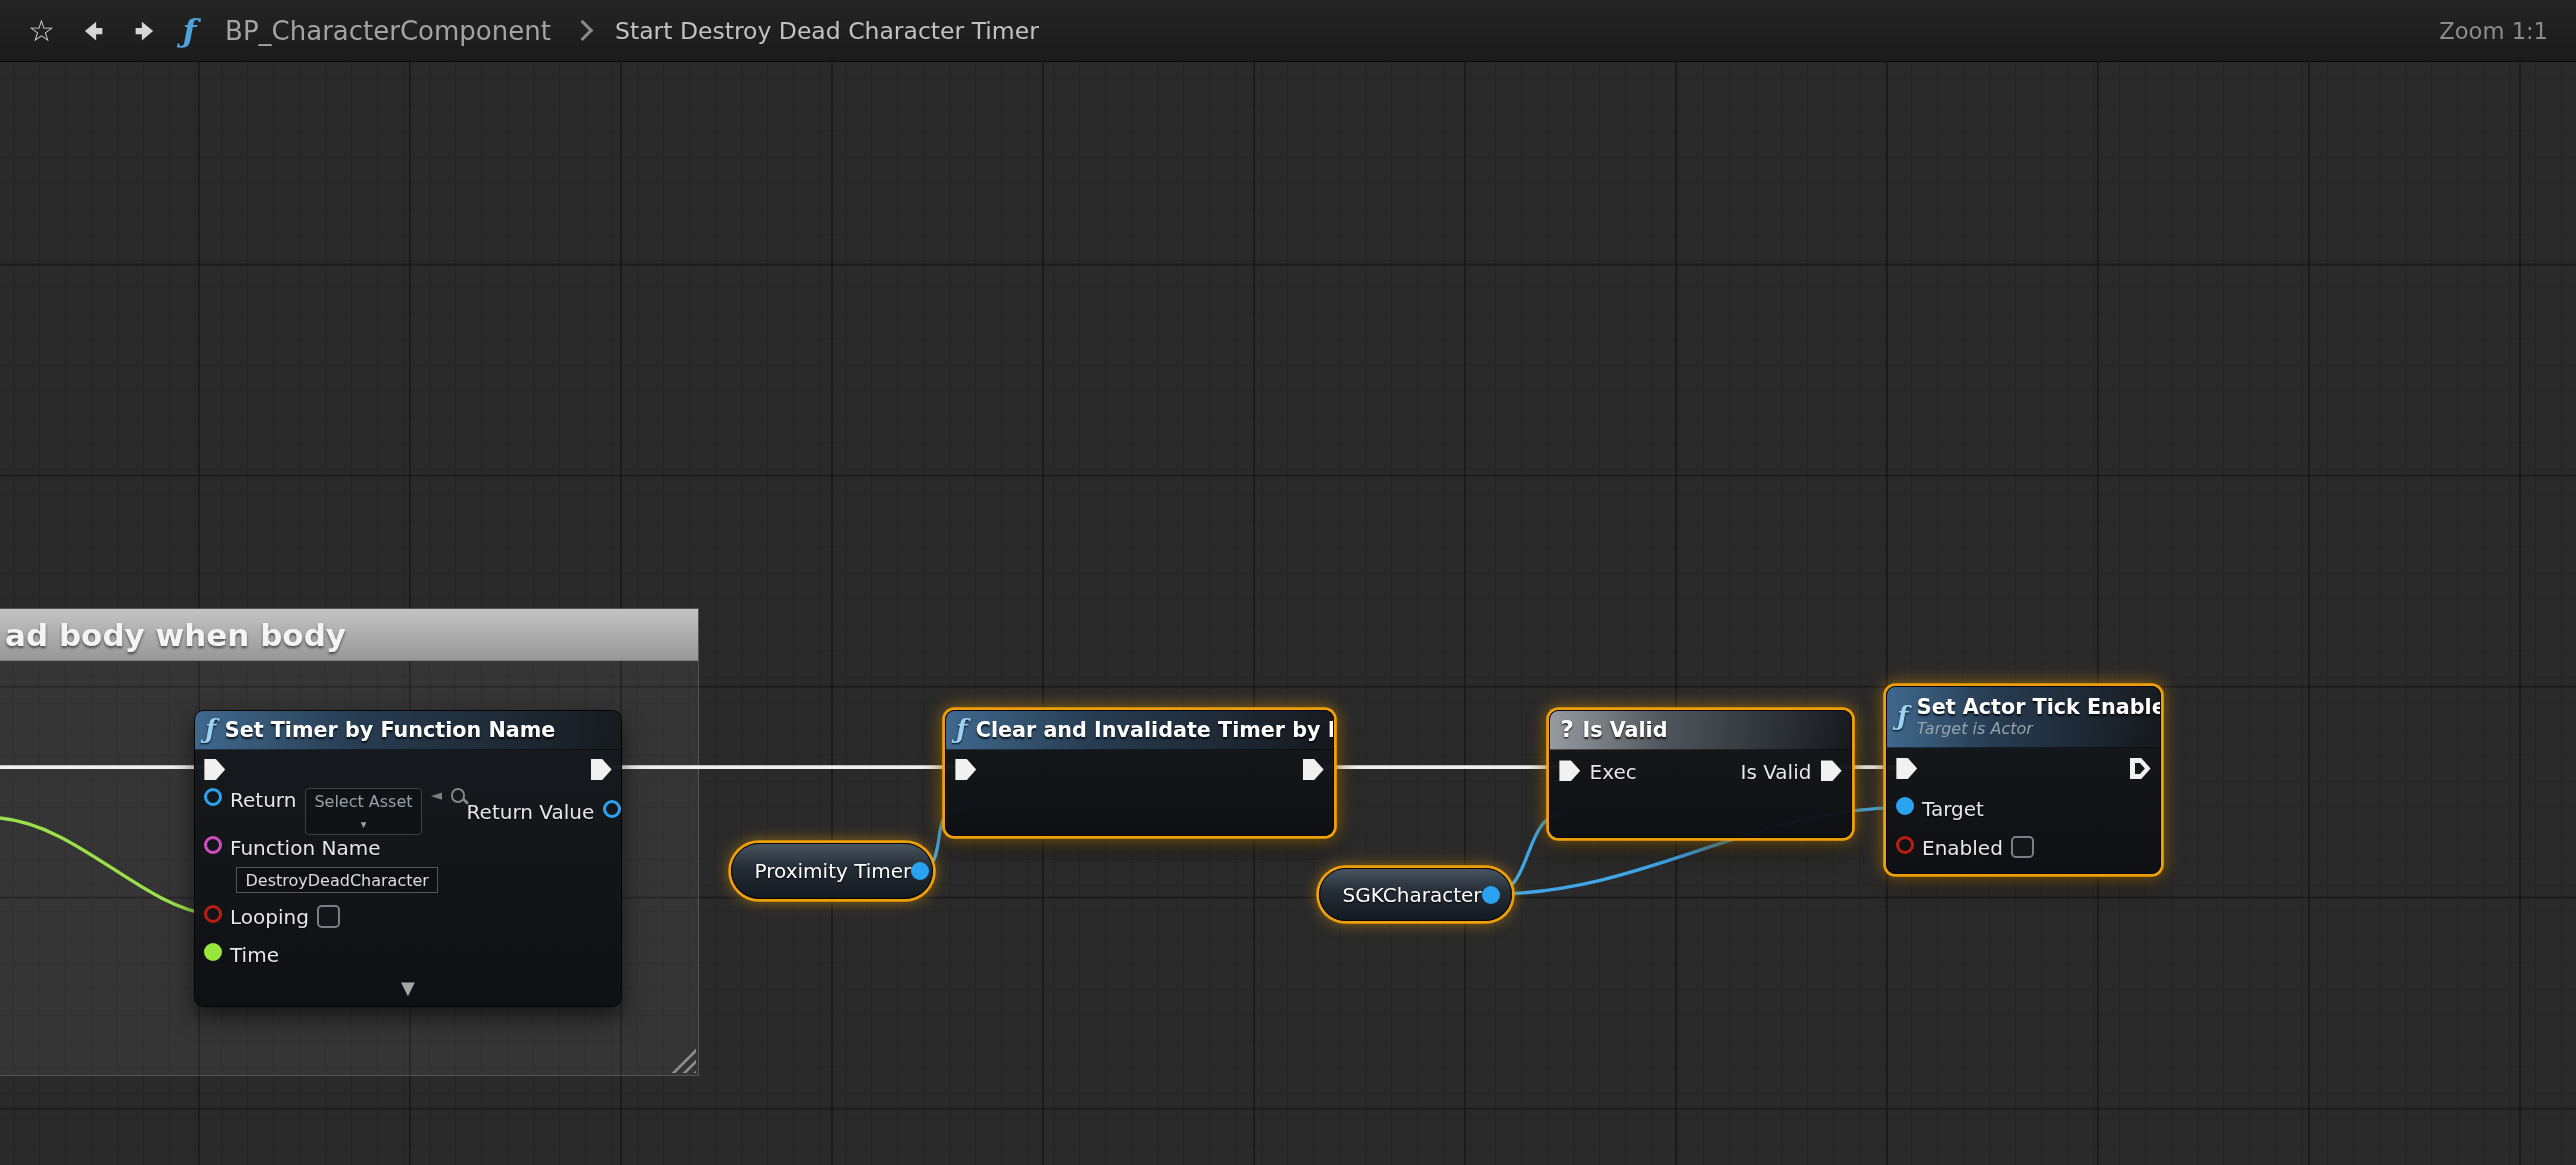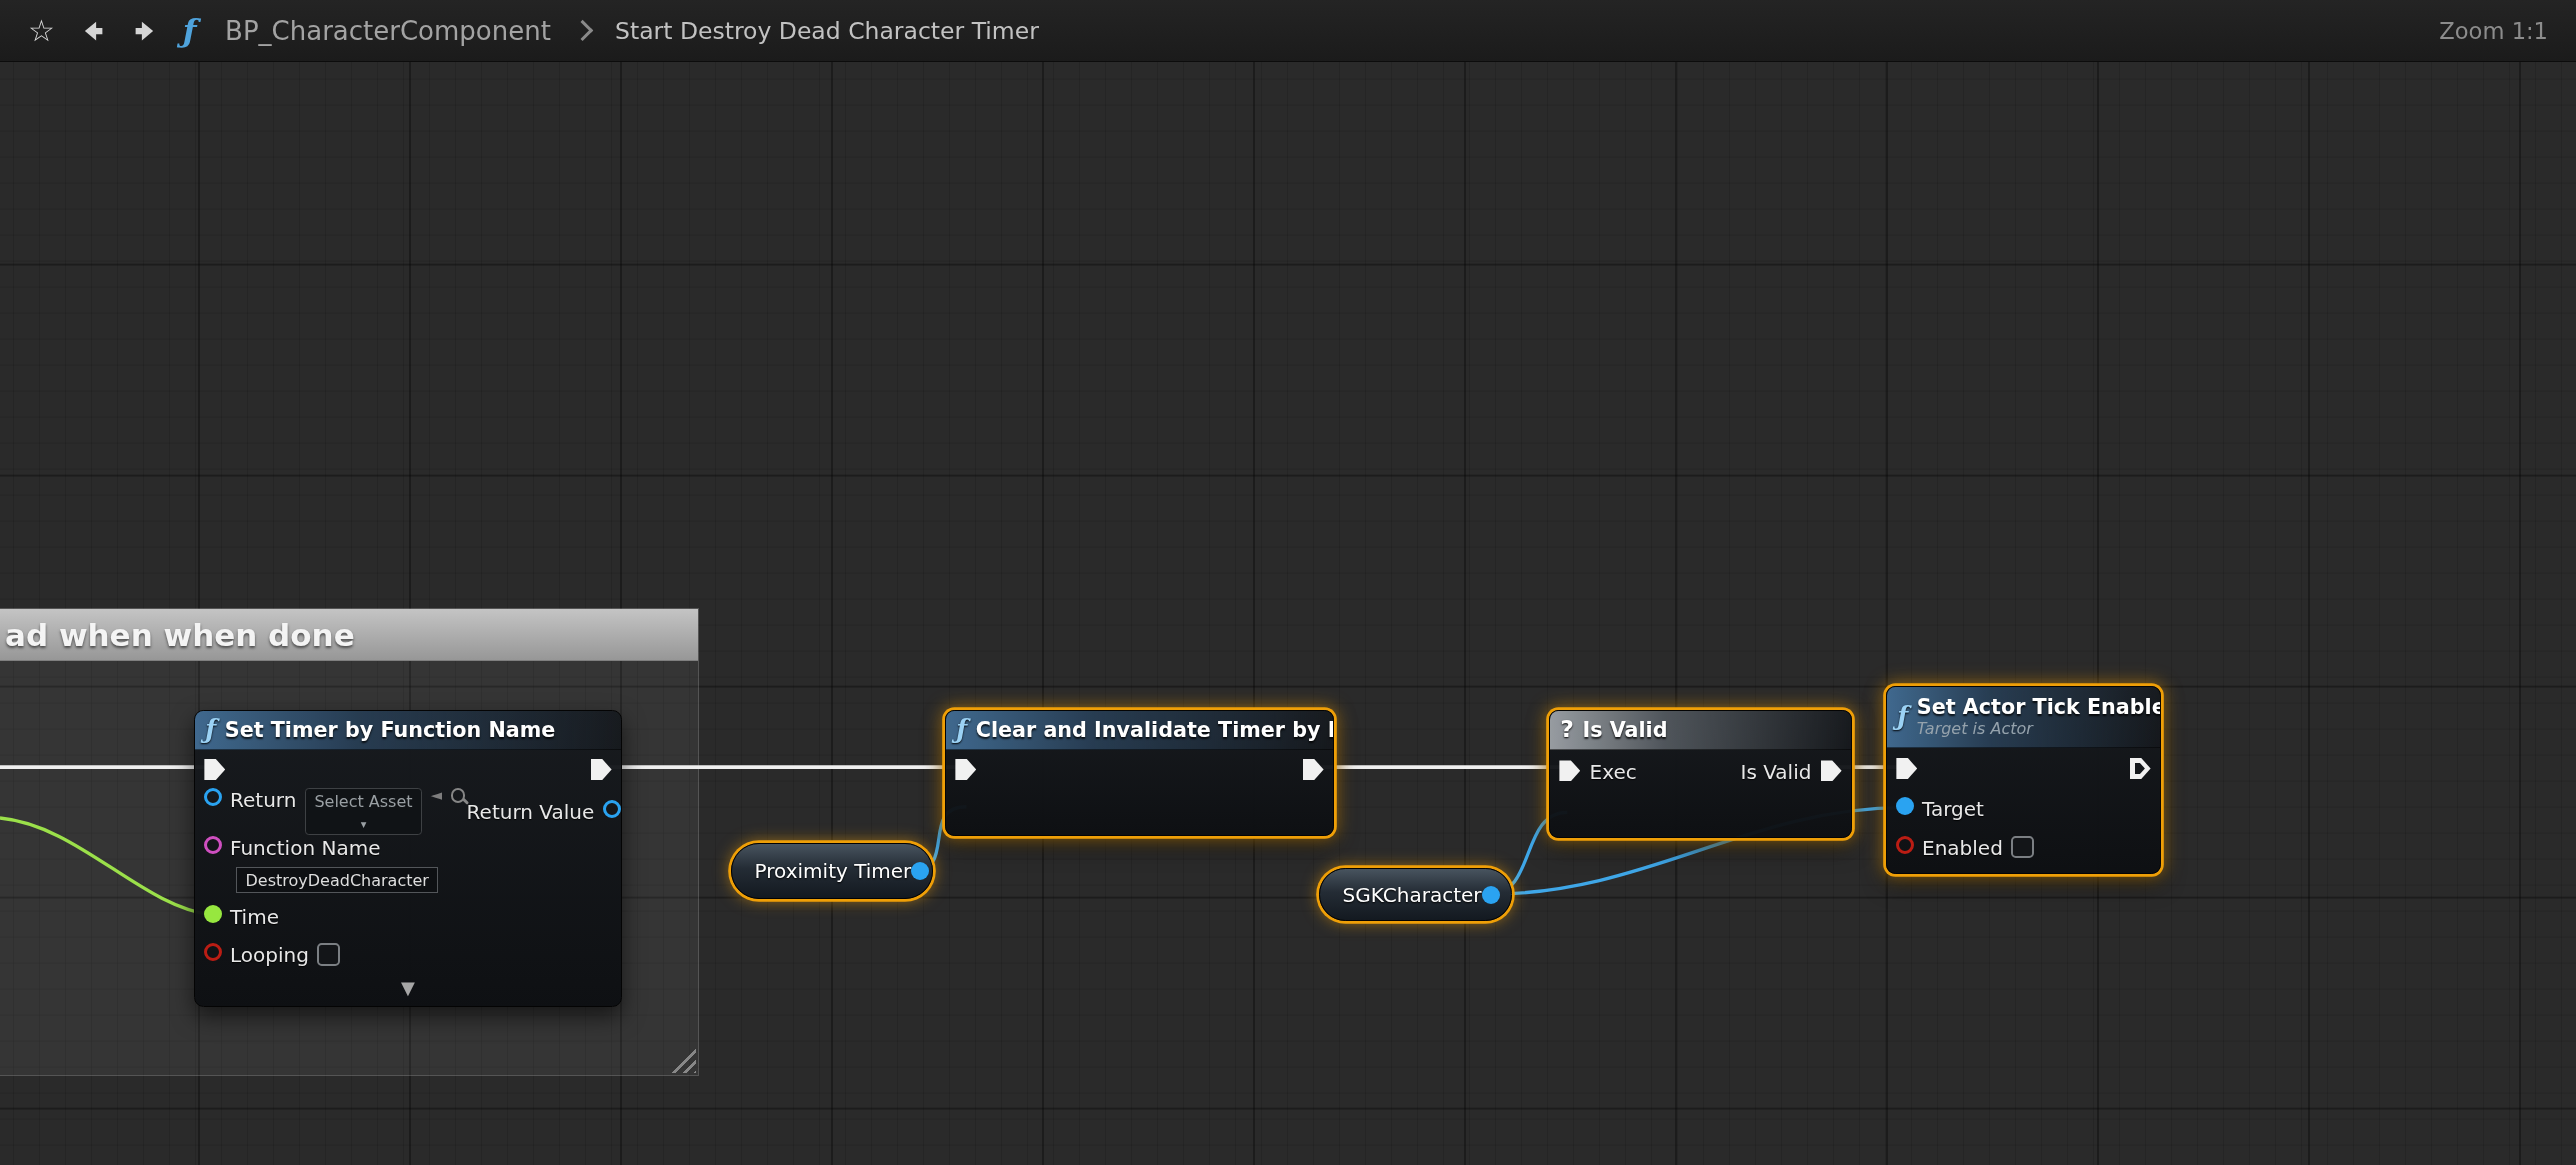--- a/index.html
+++ b/index.html
@@ -155,21 +155,21 @@
   <span class="crumb-root">BP_CharacterComponent</span>
   <span class="chev"></span>
   <span class="crumb-current">Start Destroy Dead Character Timer</span>
   <span class="zoom">Zoom 1:1</span>
 </div>
 
 <div class="canvas">
 
   <div class="comment" style="left:-60px; top:546px; width:759px; height:468px;">
     <div class="comment-head">
-      <span class="comment-title">ad when when done</span>
+      <span class="comment-title">ad body when body</span>
     </div>
     <div class="resize-handle"></div>
   </div>
 
   <svg class="wires" width="2576" height="1104" viewBox="0 0 2740 1174">
     <path d="M 0 750 H 228" stroke="#efefef" stroke-width="4" fill="none"></path>
     <path d="M 634 750 H 1026" stroke="#efefef" stroke-width="4" fill="none"></path>
     <path d="M 1396 750 H 1670" stroke="#efefef" stroke-width="4" fill="none"></path>
     <path d="M 1944 750 H 2030" stroke="#efefef" stroke-width="4" fill="none"></path>
     <path d="M 969 861 C 1019 861, 978 792, 1028 792" stroke="#3fa7e8" stroke-width="3.5" fill="none"></path>
@@ -207,29 +207,29 @@
       <span class="pgroup">
         <span class="pin-dot hollow-pink"></span>
         <span class="plabel">Function Name</span>
       </span>
     </div>
     <div class="prow" style="height:36px; justify-content:flex-start; padding-left:41px;">
       <span class="textbox">DestroyDeadCharacter</span>
     </div>
     <div class="prow" style="height:38px;">
       <span class="pgroup">
-        <span class="pin-dot filled-green"></span>
-        <span class="plabel">Time</span>
-      </span>
-    </div>
-    <div class="prow" style="height:38px;">
-      <span class="pgroup">
         <span class="pin-dot hollow-red"></span>
         <span class="plabel">Looping</span>
         <span class="checkbox"></span>
+      </span>
+    </div>
+    <div class="prow" style="height:38px;">
+      <span class="pgroup">
+        <span class="pin-dot filled-green"></span>
+        <span class="plabel">Time</span>
       </span>
     </div>
     <div class="expand">▼</div>
   </div>
 
   <div class="var-node selected" style="left:731px; top:781px; width:202px; height:56px;">
     <span class="vlabel">Proximity Timer</span>
     <span class="pin-dot filled-blue"></span>
   </div>
 

